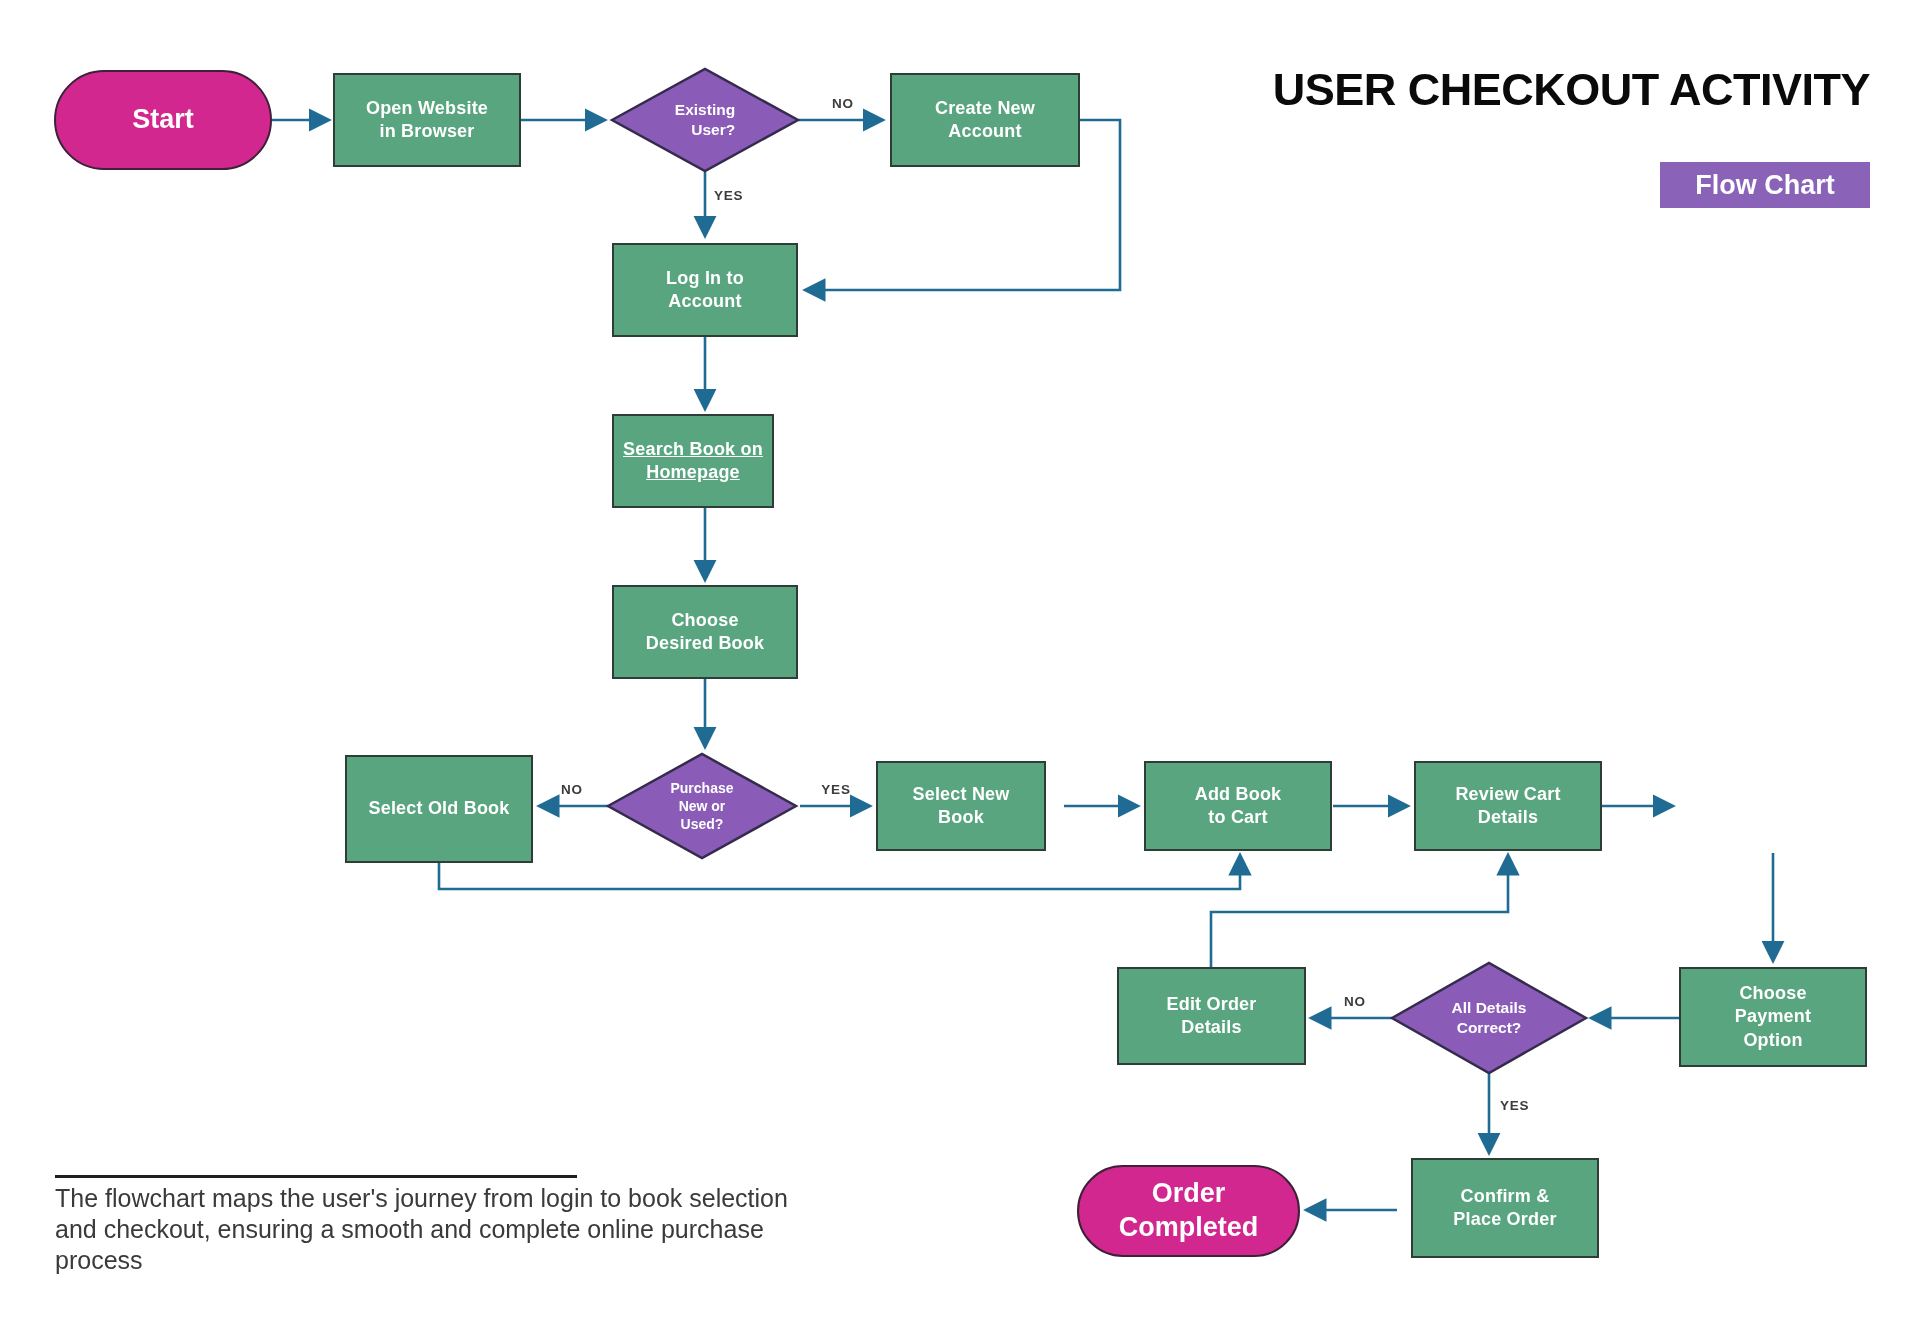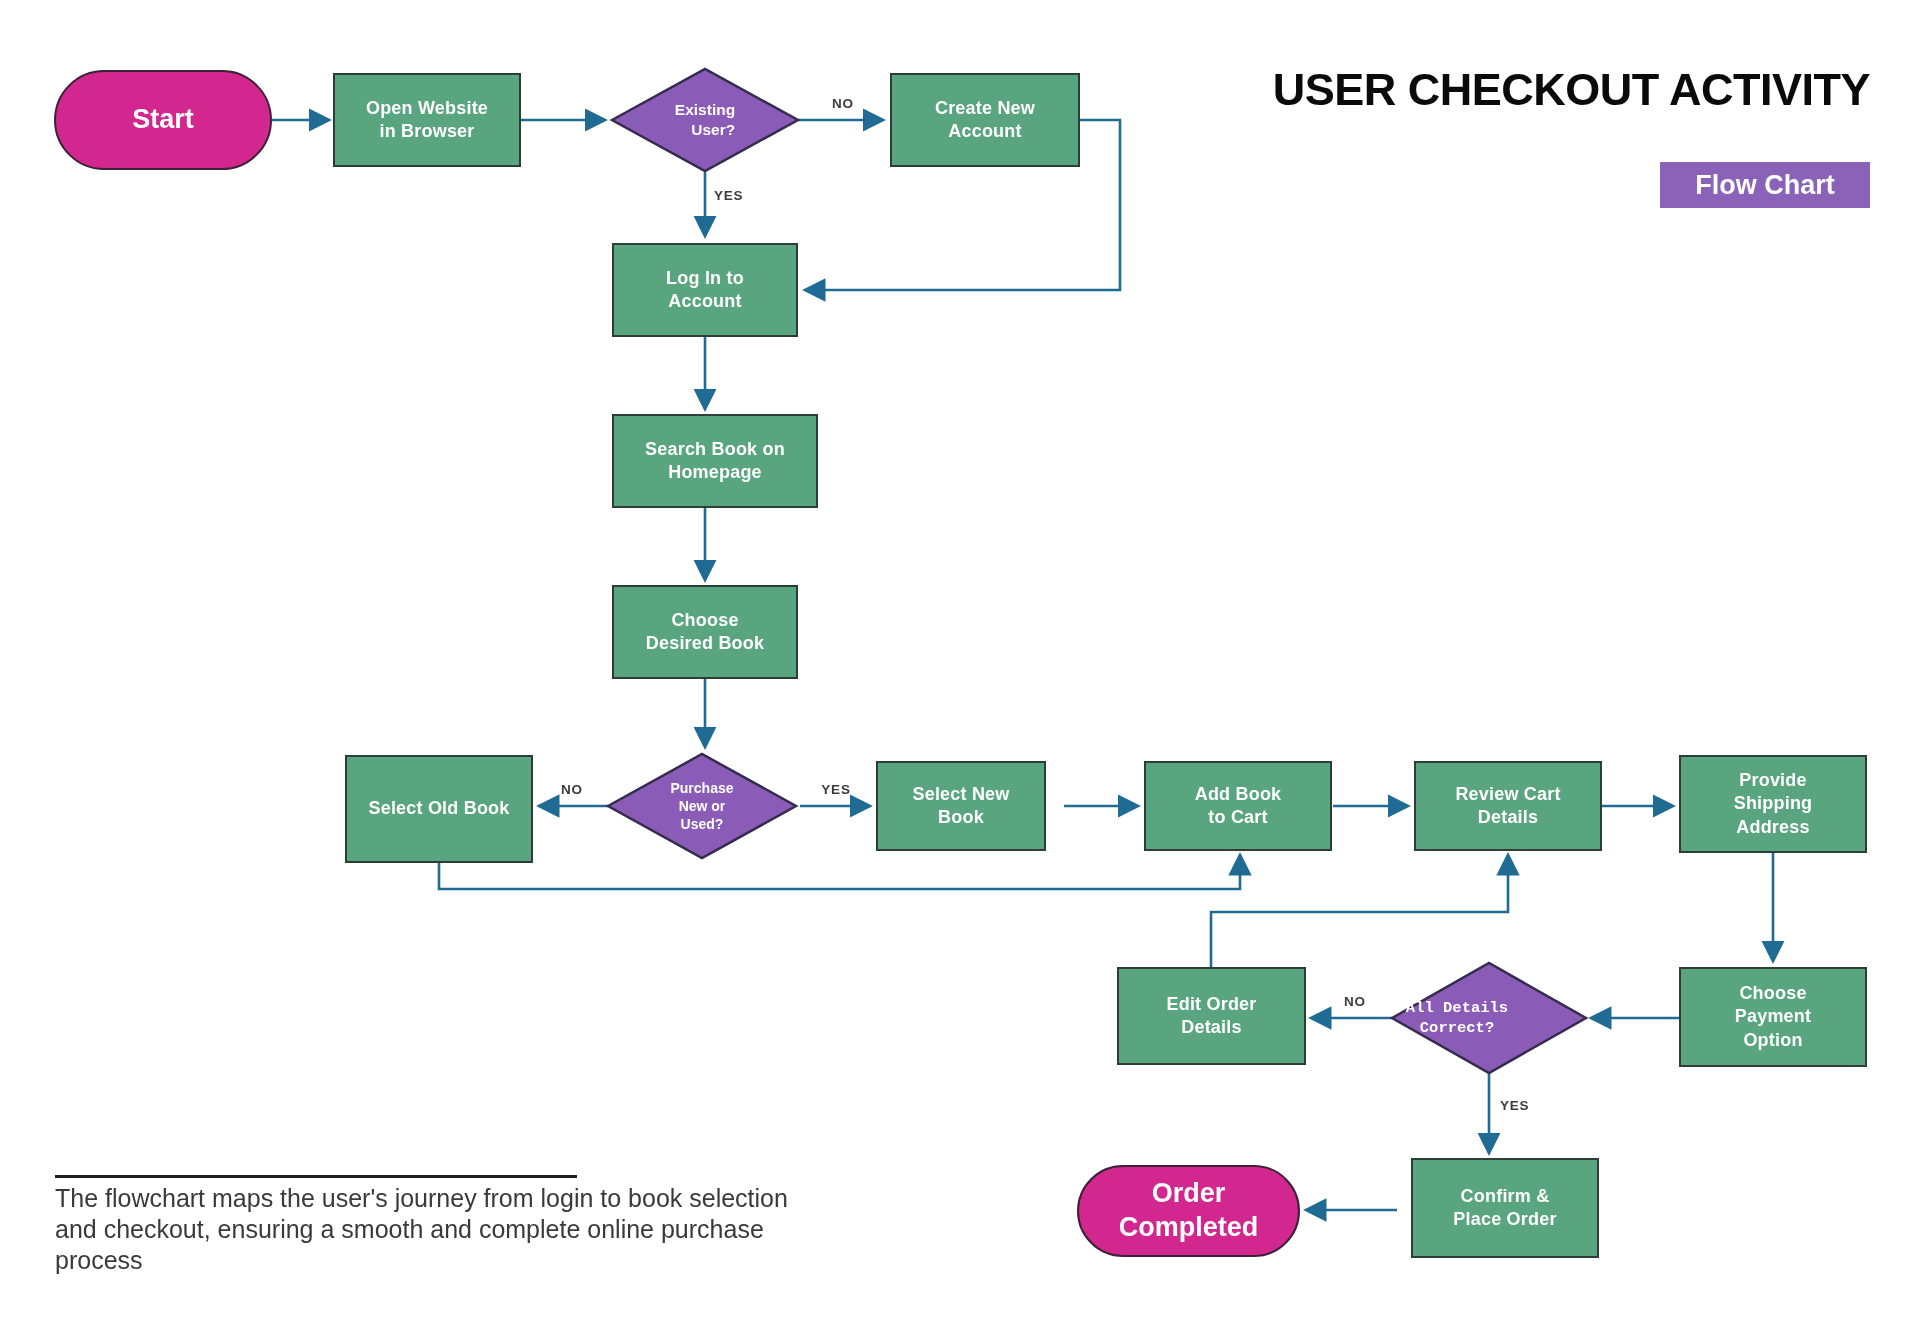--- a/index.html
+++ b/index.html
@@ -82,50 +82,47 @@
   <div class="title">USER CHECKOUT ACTIVITY</div>
   <div class="badge">Flow Chart</div>
 
   <div class="node pill" style="left:54px;top:70px;width:218px;height:100px;">Start</div>
   <div class="node box" style="left:333px;top:73px;width:188px;height:94px;">Open Website
 in Browser</div>
   <div class="node box" style="left:890px;top:73px;width:190px;height:94px;">Create New
 Account</div>
   <div class="node box" style="left:612px;top:243px;width:186px;height:94px;">Log In to
 Account</div>
-  <div class="node box" style="left:612px;top:414px;width:206px;height:94px;">Search Book on
+  <div class="node box" style="left:612px;top:414px;width:162px;height:94px;text-decoration:underline;">Search Book on
 Homepage</div>
   <div class="node box" style="left:612px;top:585px;width:186px;height:94px;">Choose
 Desired Book</div>
   <div class="node box" style="left:345px;top:755px;width:188px;height:108px;">Select Old Book</div>
   <div class="node box" style="left:876px;top:761px;width:170px;height:90px;">Select New
 Book</div>
   <div class="node box" style="left:1144px;top:761px;width:188px;height:90px;">Add Book
 to Cart</div>
   <div class="node box" style="left:1414px;top:761px;width:188px;height:90px;">Review Cart
 Details</div>
-  <div class="node box" style="left:1679px;top:755px;width:188px;height:98px;">Provide
-Shipping
-Address</div>
   <div class="node box" style="left:1679px;top:967px;width:188px;height:100px;">Choose
 Payment
 Option</div>
   <div class="node box" style="left:1117px;top:967px;width:189px;height:98px;">Edit Order
 Details</div>
   <div class="node box" style="left:1398px;top:1158px;width:188px;height:100px;margin-left:13px;">Confirm &amp;
 Place Order</div>
   <div class="node pill" style="left:1077px;top:1165px;width:223px;height:92px;">Order
 Completed</div>
 
   <div class="diamond-label" style="left:630px;top:85px;width:150px;height:70px;text-align:right;">Existing
 User?</div>
   <div class="diamond-label small" style="left:627px;top:764px;width:150px;height:84px;">Purchase
 New or
 Used?</div>
-  <div class="diamond-label" style="left:1382px;top:983px;width:150px;height:70px;font-family:Liberation Mono, monospace;">All Details
+  <div class="diamond-label" style="left:1414px;top:983px;width:150px;height:70px;">All Details
 Correct?</div>
 
   <span class="edge-label center" style="left:843px;top:96px;">NO</span>
   <span class="edge-label" style="left:714px;top:188px;">YES</span>
   <span class="edge-label center" style="left:572px;top:782px;">NO</span>
   <span class="edge-label center" style="left:836px;top:782px;">YES</span>
   <span class="edge-label center" style="left:1355px;top:994px;">NO</span>
   <span class="edge-label" style="left:1500px;top:1098px;">YES</span>
 
   <div class="caption-rule"></div>

